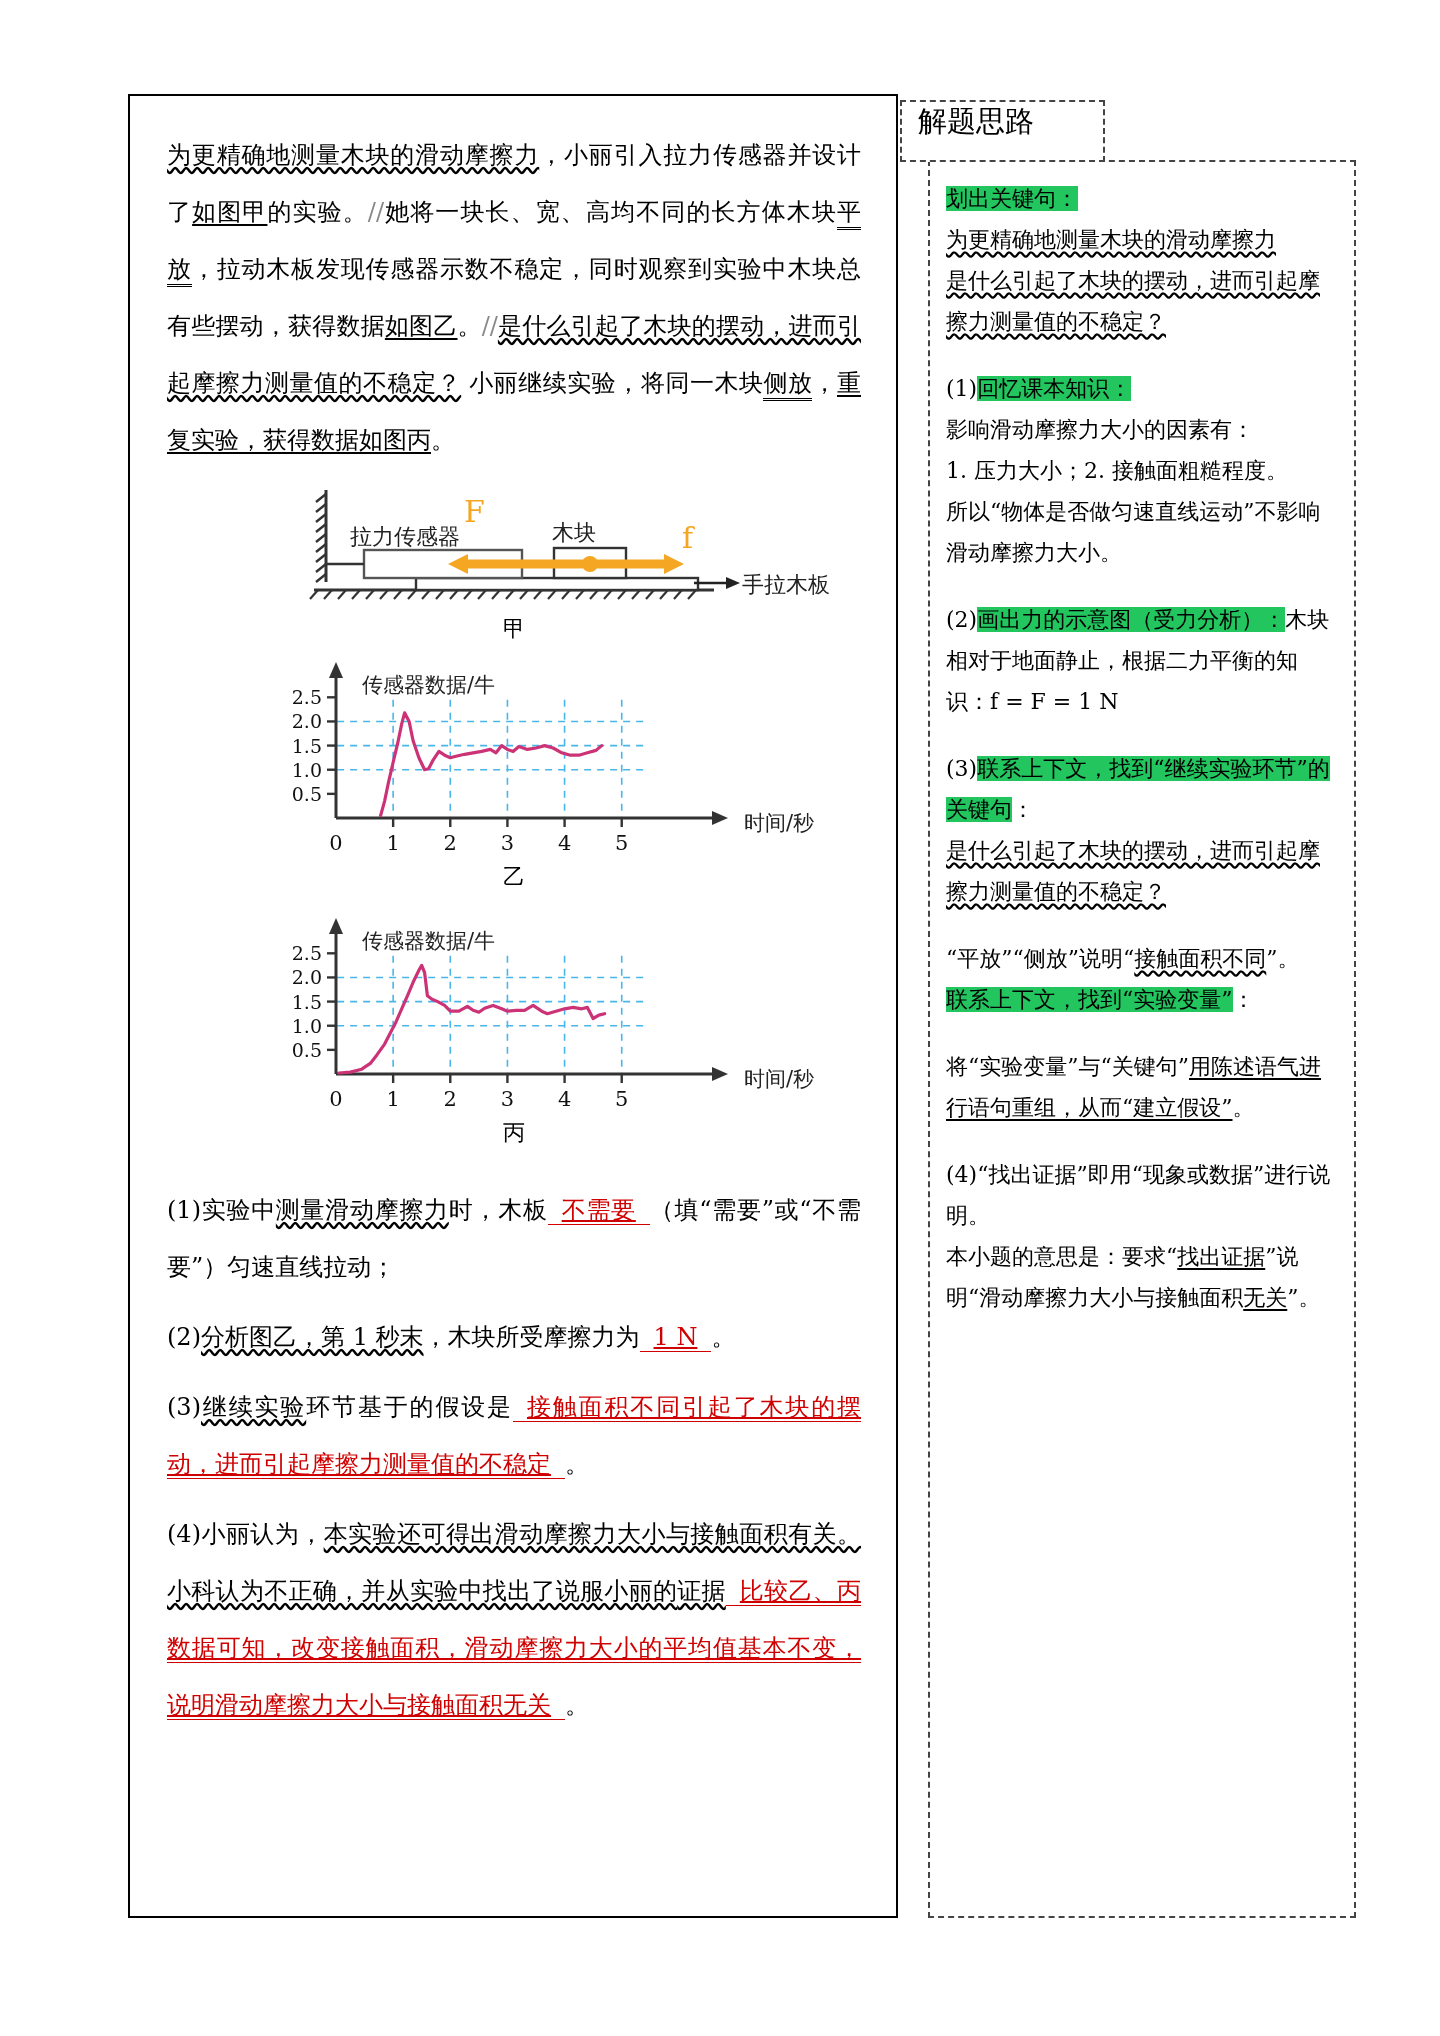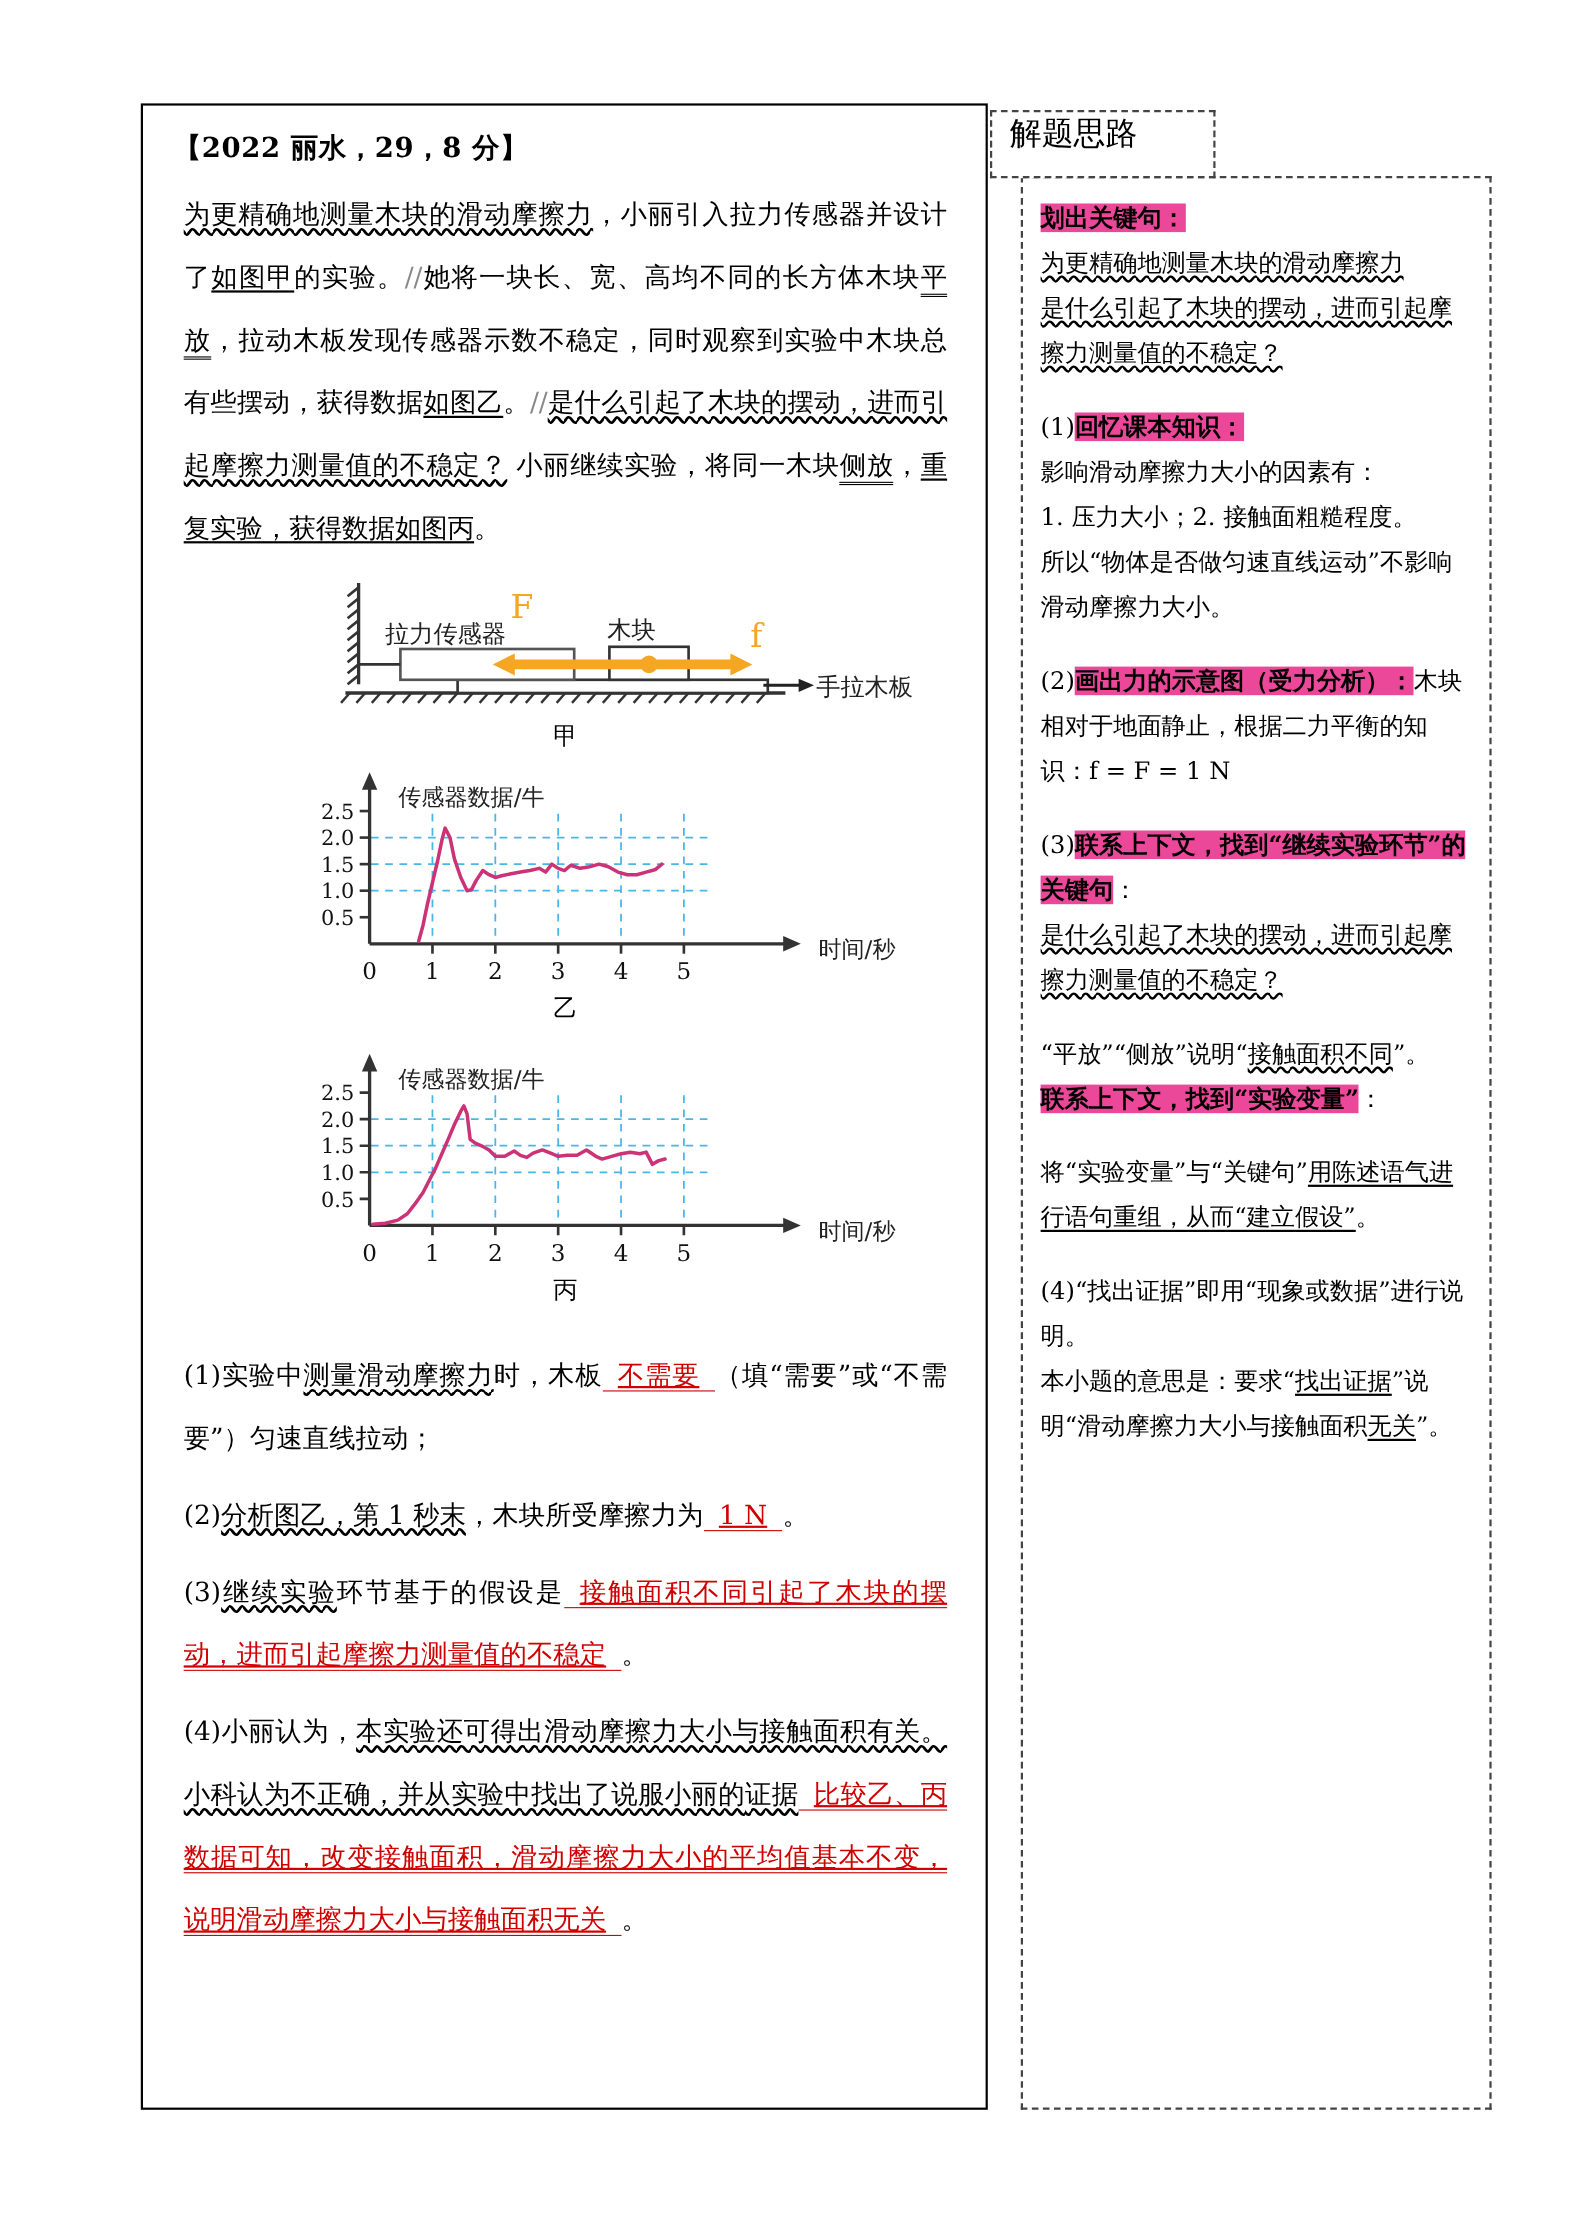--- a/index.html
+++ b/index.html
@@ -92,37 +92,36 @@
     position: absolute;
     left: 928px; top: 160px;
     width: 428px; height: 1758px;
     border: 2px dashed #444;
     box-sizing: border-box;
     padding: 16px 14px 10px 16px;
     font-size: 22px;
     line-height: 41px;
   }
   .hl {
-    background: #ec4899;
-    font-weight: 700;
+    background: #22c55e;
+    font-weight: 400;
   }
   .blk { margin: 0 0 0 0; }
   .gap { height: 26px; }
 
   
   svg { display: block; }
 </style>
 </head>
 <body>
 
 <div class="page">
 
   <div id="left-panel">
 
-    <div class="q-title">【2022 丽水，29，8 分】</div>
 
     <div class="q-para">
       <span class="u-wave">为更精确地测量木块的滑动摩擦力</span><span>，小丽引入拉力传感器并设计了</span><span class="u-solid">如图甲</span><span>的实验。</span><span style="color:#888">//</span><span>她将一块长、宽、高均不同的长方体木块</span><span class="u-double">平放</span><span>，拉动木板发现传感器示数不稳定，同时观察到实验中木块总有些摆动，获得数据</span><span class="u-solid">如图乙</span><span>。</span><span style="color:#888">//</span><span class="u-wave">是什么引起了木块的摆动，进而引起摩擦力测量值的不稳定？</span><span> 小丽继续实验，将同一木块</span><span class="u-double">侧放</span><span>，</span><span class="u-solid">重复实验，获得数据</span><span class="u-solid">如图丙</span><span>。</span>
     </div>
 
     <div id="figure-block">
 
       <div style="margin-top:6px;">
         <svg width="724" height="130" viewBox="0 0 724 130">
 

